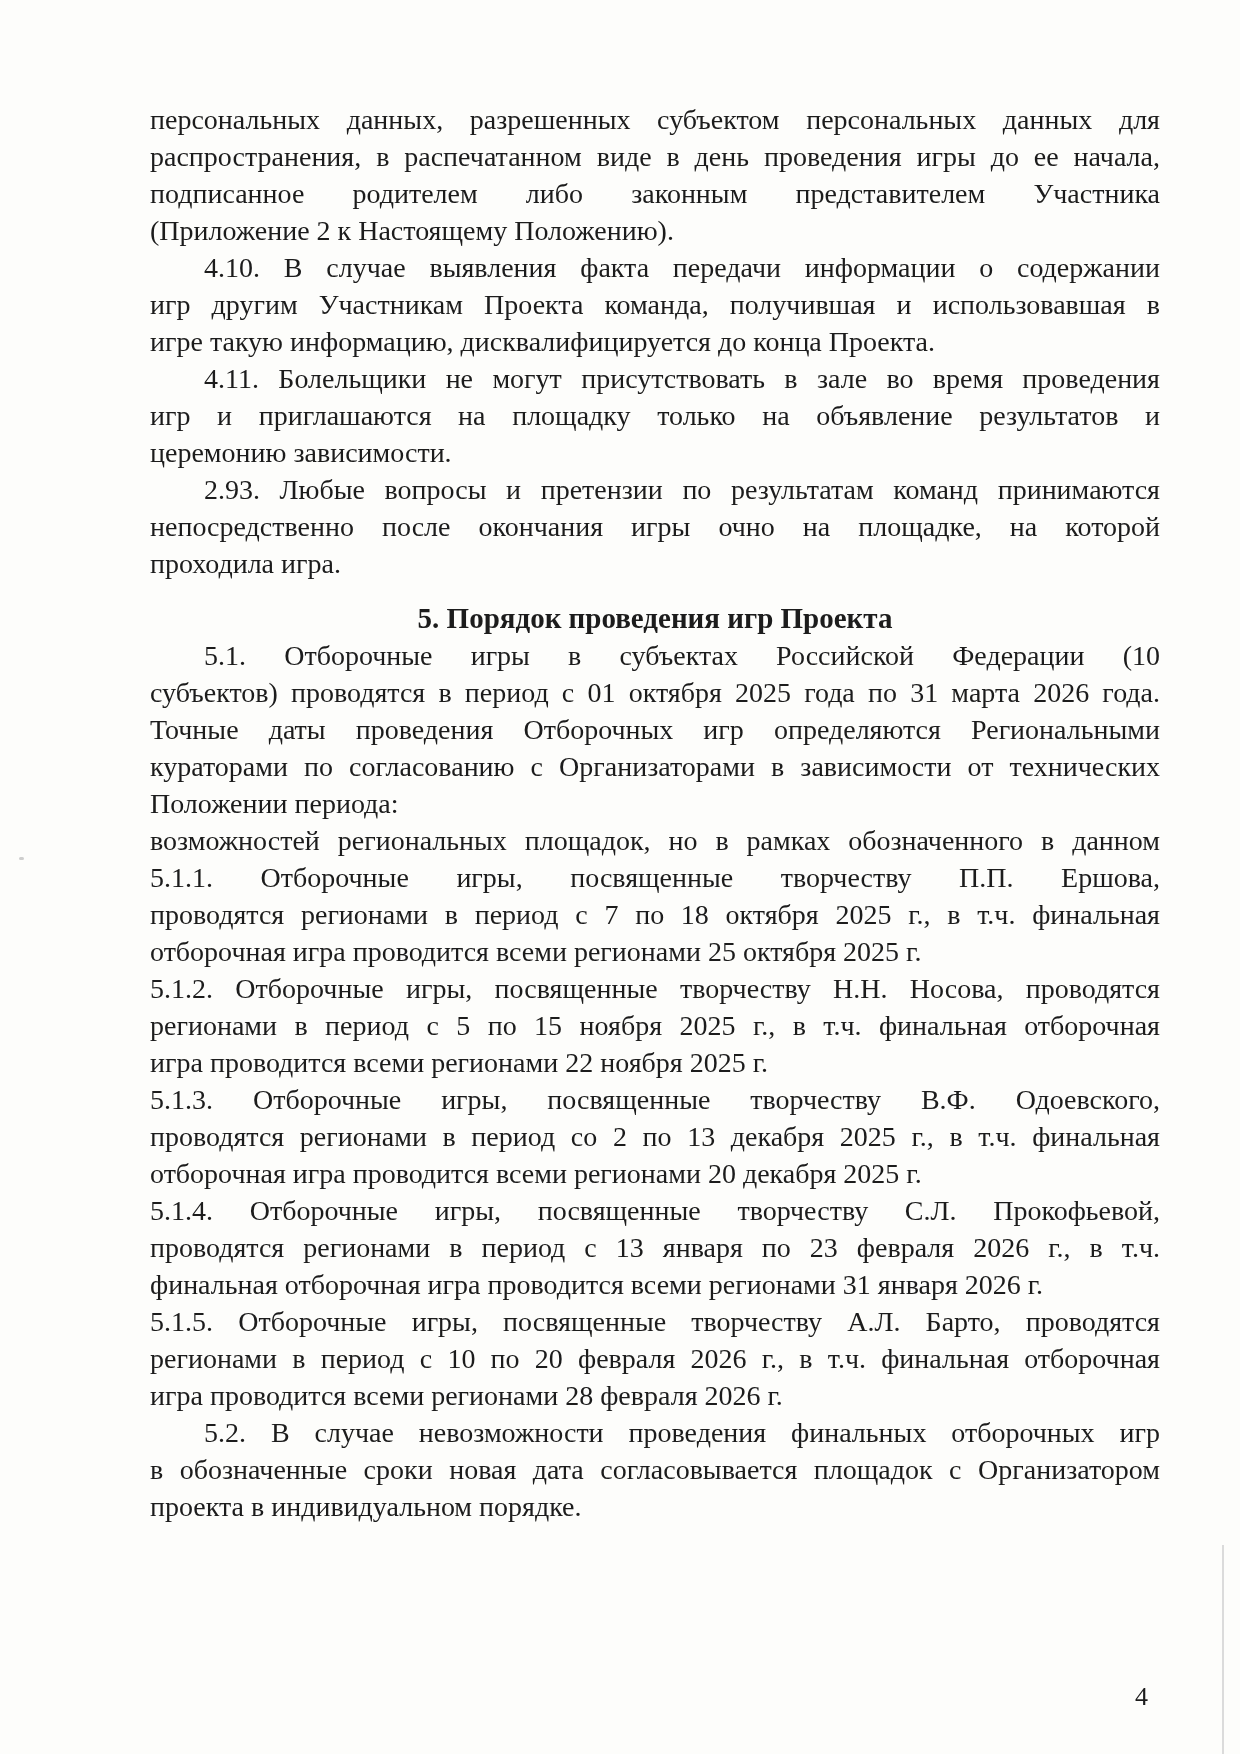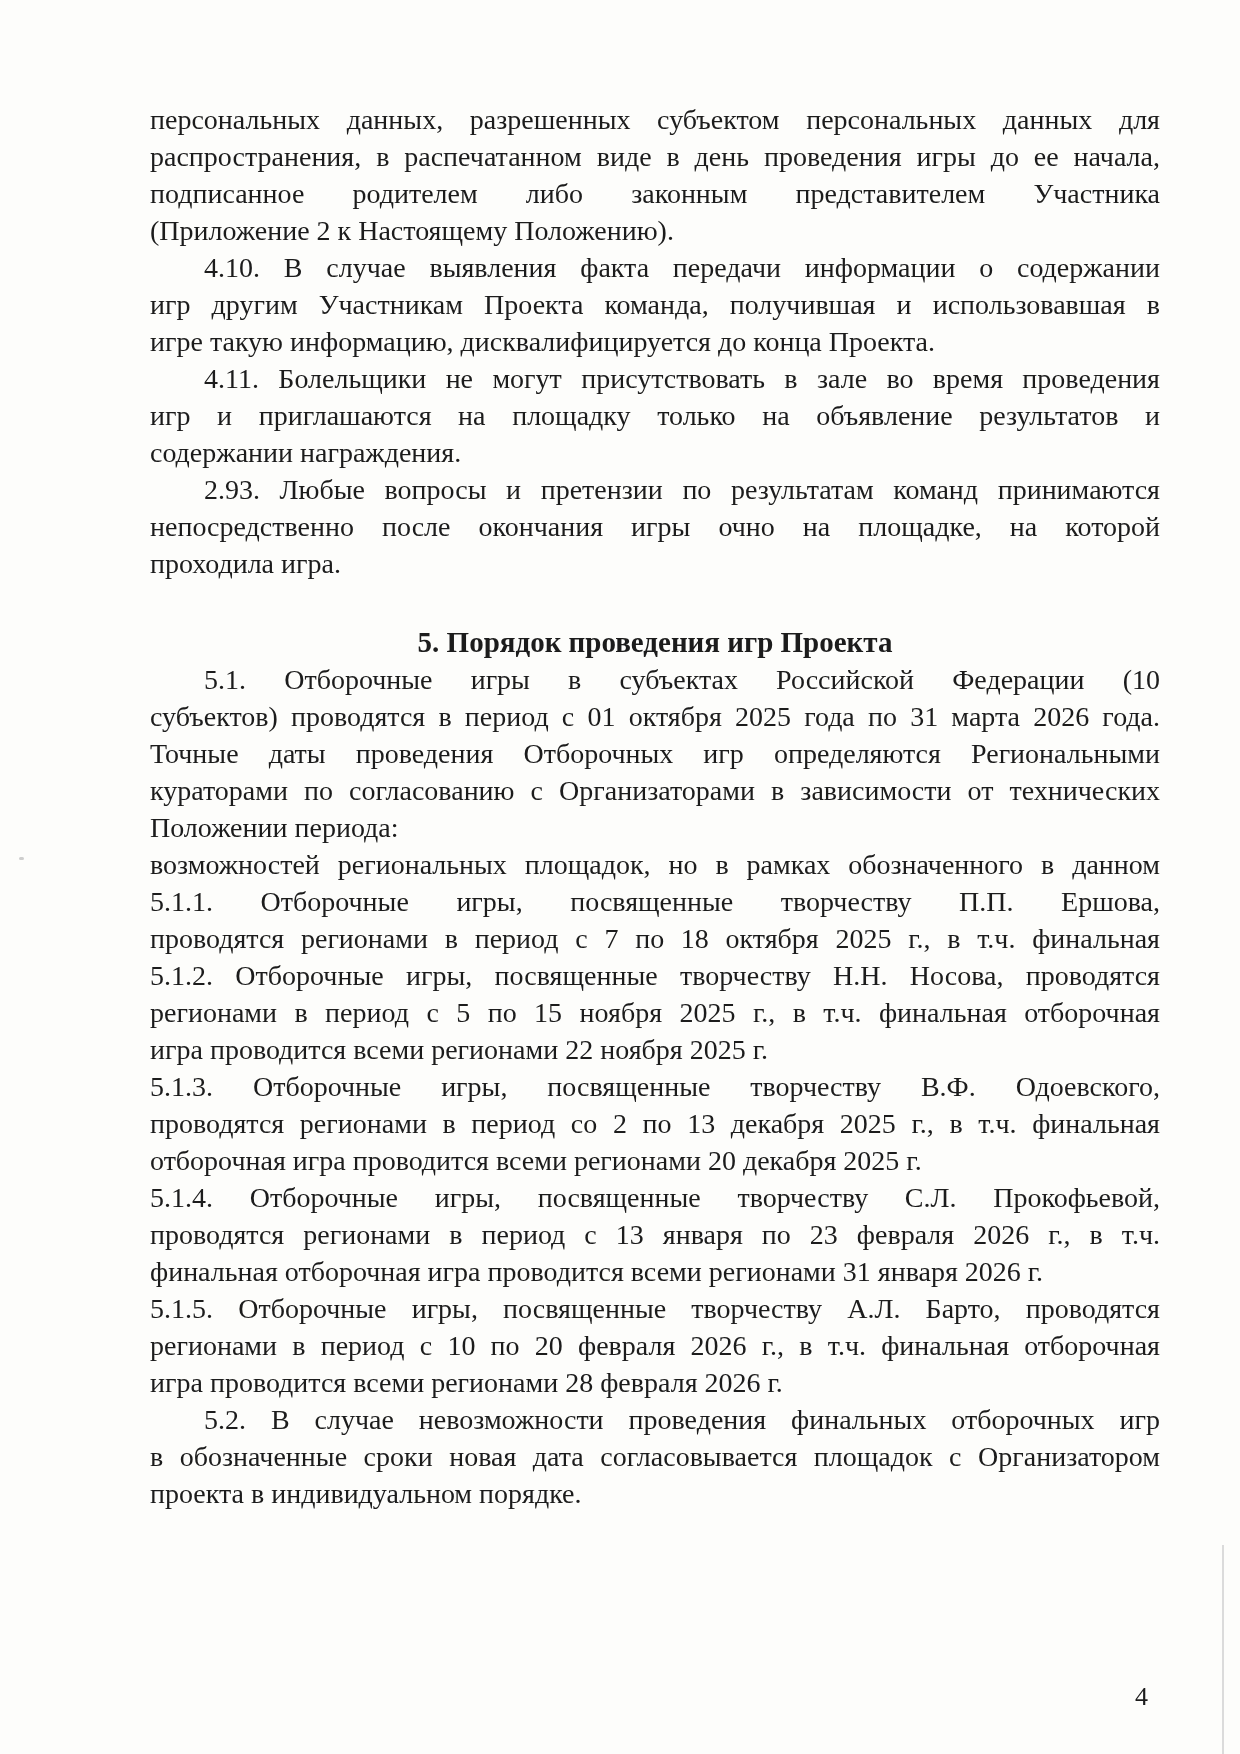--- a/index.html
+++ b/index.html
@@ -36,21 +36,21 @@
   .para.indent .line:first-child{
     padding-left:54px;
   }
   .para.item{
   }
   .heading{
     font-weight:bold;
     font-size:29px;
     line-height:37px;
     text-align:center;
-    margin-top:42px;
+    margin-top:18px;
   }
   .page-number{
     position:absolute;
     top:1682px;
     right:92px;
     font-size:26px;
     line-height:30px;
   }
   .artifact-line{
     position:absolute;
@@ -84,39 +84,40 @@
         <div class="line last">(Приложение 2 к Настоящему Положению).</div>
       </div>
       <div class="para indent">
         <div class="line">4.10. В случае выявления факта передачи информации о содержании</div>
         <div class="line">игр другим Участникам Проекта команда, получившая и использовавшая в</div>
         <div class="line last">игре такую информацию, дисквалифицируется до конца Проекта.</div>
       </div>
       <div class="para indent">
         <div class="line">4.11. Болельщики не могут присутствовать в зале во время проведения</div>
         <div class="line">игр и приглашаются на площадку только на объявление результатов и</div>
-        <div class="line last">содержании награждения.</div>
+        <div class="line last">церемонию зависимости.</div>
       </div>
       <div class="para indent">
         <div class="line">2.93. Любые вопросы и претензии по результатам команд принимаются</div>
         <div class="line">непосредственно после окончания игры очно на площадке, на которой</div>
         <div class="line last">проходила игра.</div>
       </div>
       <div class="heading">5. Порядок проведения игр Проекта</div>
       <div class="para indent">
         <div class="line">5.1. Отборочные игры в субъектах Российской Федерации (10</div>
         <div class="line">субъектов) проводятся в период с 01 октября 2025 года по 31 марта 2026 года.</div>
         <div class="line">Точные даты проведения Отборочных игр определяются Региональными</div>
         <div class="line">кураторами по согласованию с Организаторами в зависимости от технических</div>
         <div class="line last">Положении периода:</div>
         <div class="line">возможностей региональных площадок, но в рамках обозначенного в данном</div>
       </div>
       <div class="para item">
         <div class="line">5.1.1. Отборочные игры, посвященные творчеству П.П. Ершова,</div>
         <div class="line">проводятся регионами в период с 7 по 18 октября 2025 г., в т.ч. финальная</div>
+        <div class="line last">отборочная игра проводится всеми регионами 25 октября 2025 г.</div>
       </div>
       <div class="para item">
         <div class="line">5.1.2. Отборочные игры, посвященные творчеству Н.Н. Носова, проводятся</div>
         <div class="line">регионами в период с 5 по 15 ноября 2025 г., в т.ч. финальная отборочная</div>
         <div class="line last">игра проводится всеми регионами 22 ноября 2025 г.</div>
       </div>
       <div class="para item">
         <div class="line">5.1.3. Отборочные игры, посвященные творчеству В.Ф. Одоевского,</div>
         <div class="line">проводятся регионами в период со 2 по 13 декабря 2025 г., в т.ч. финальная</div>
         <div class="line last">отборочная игра проводится всеми регионами 20 декабря 2025 г.</div>

